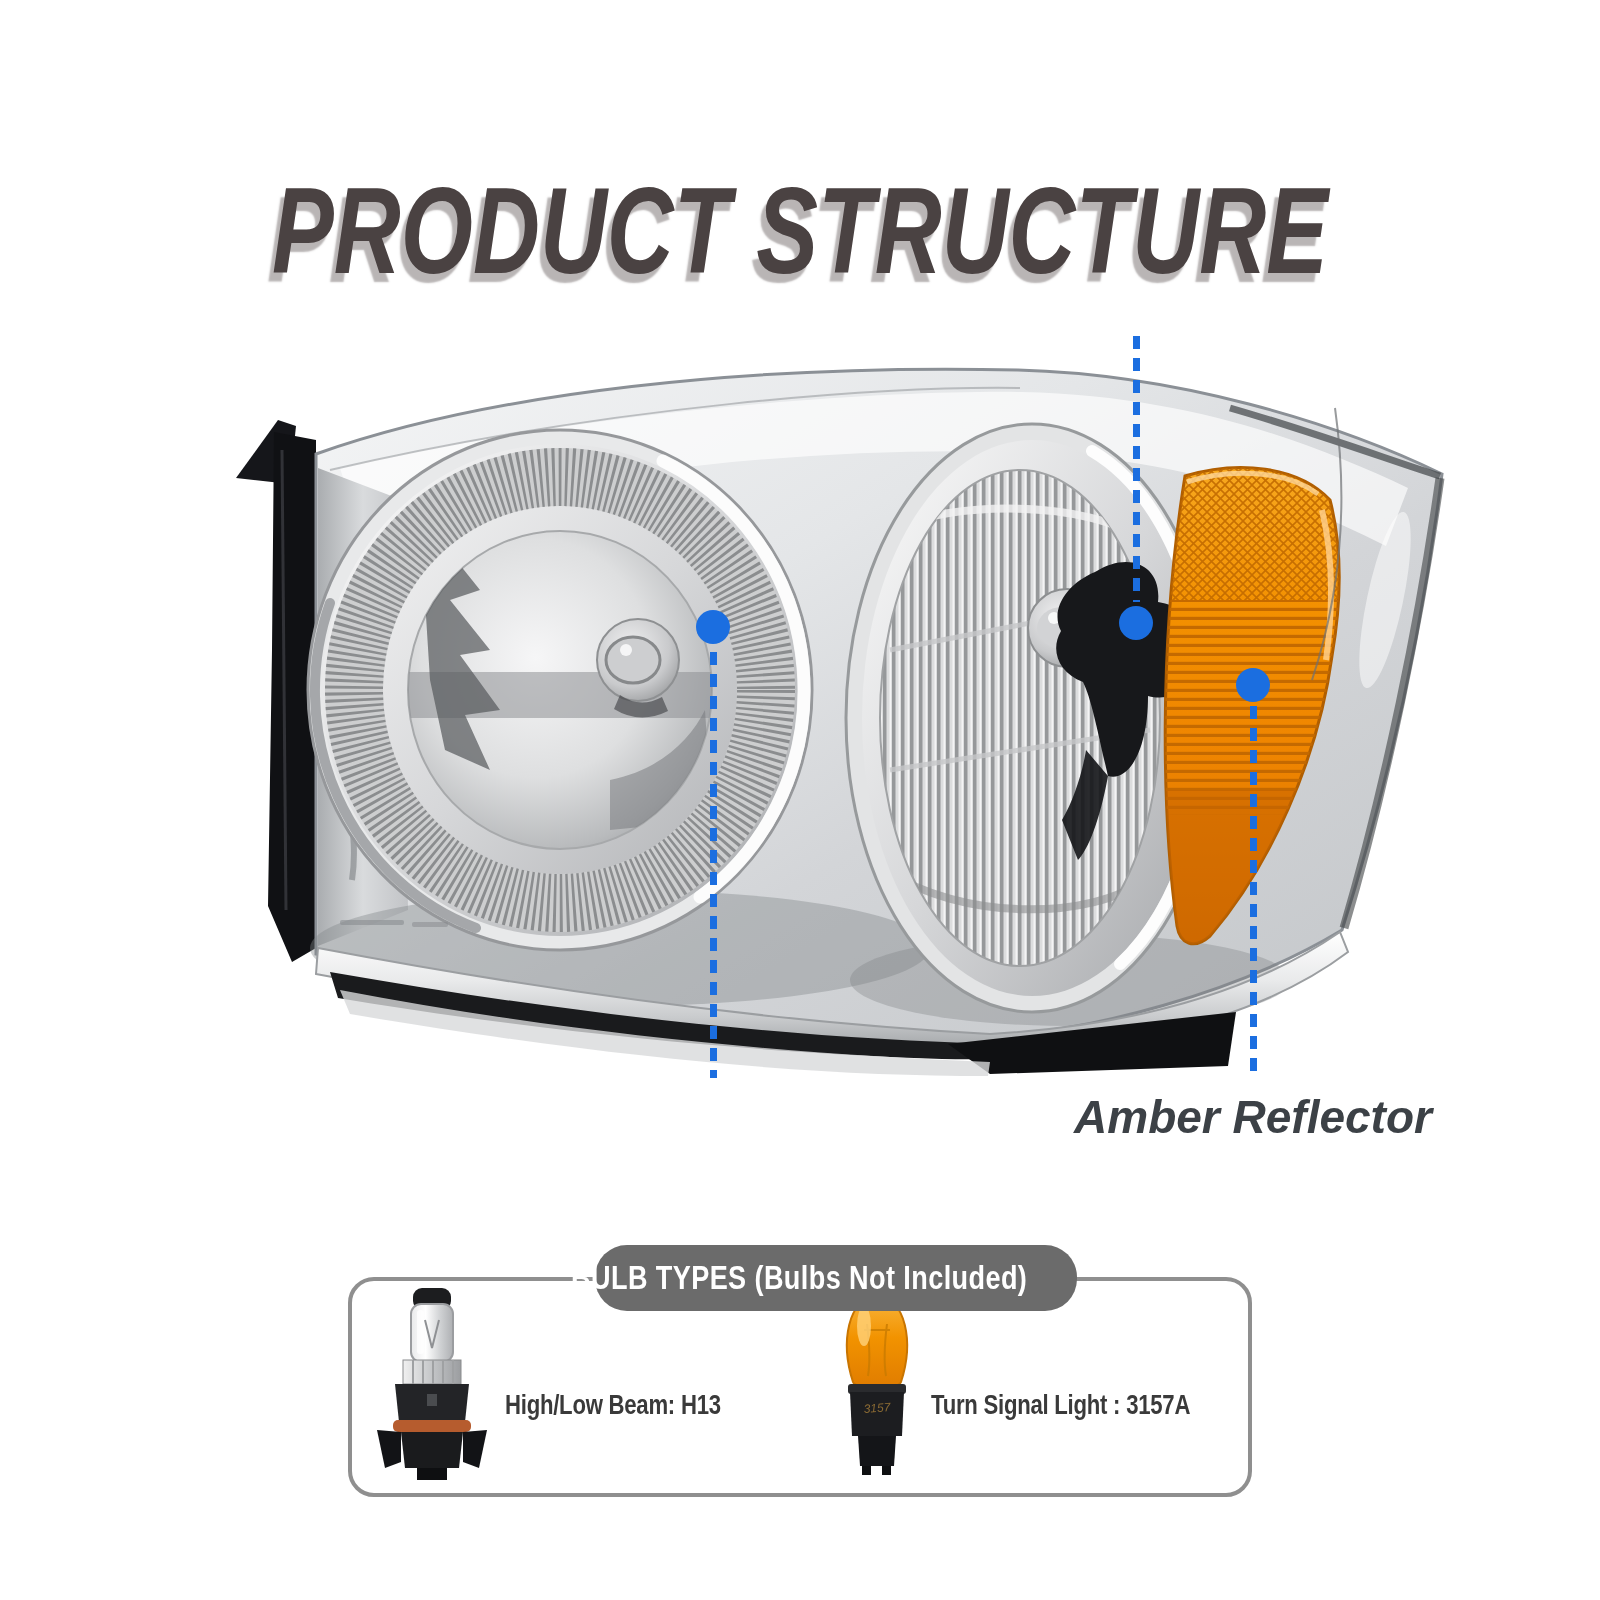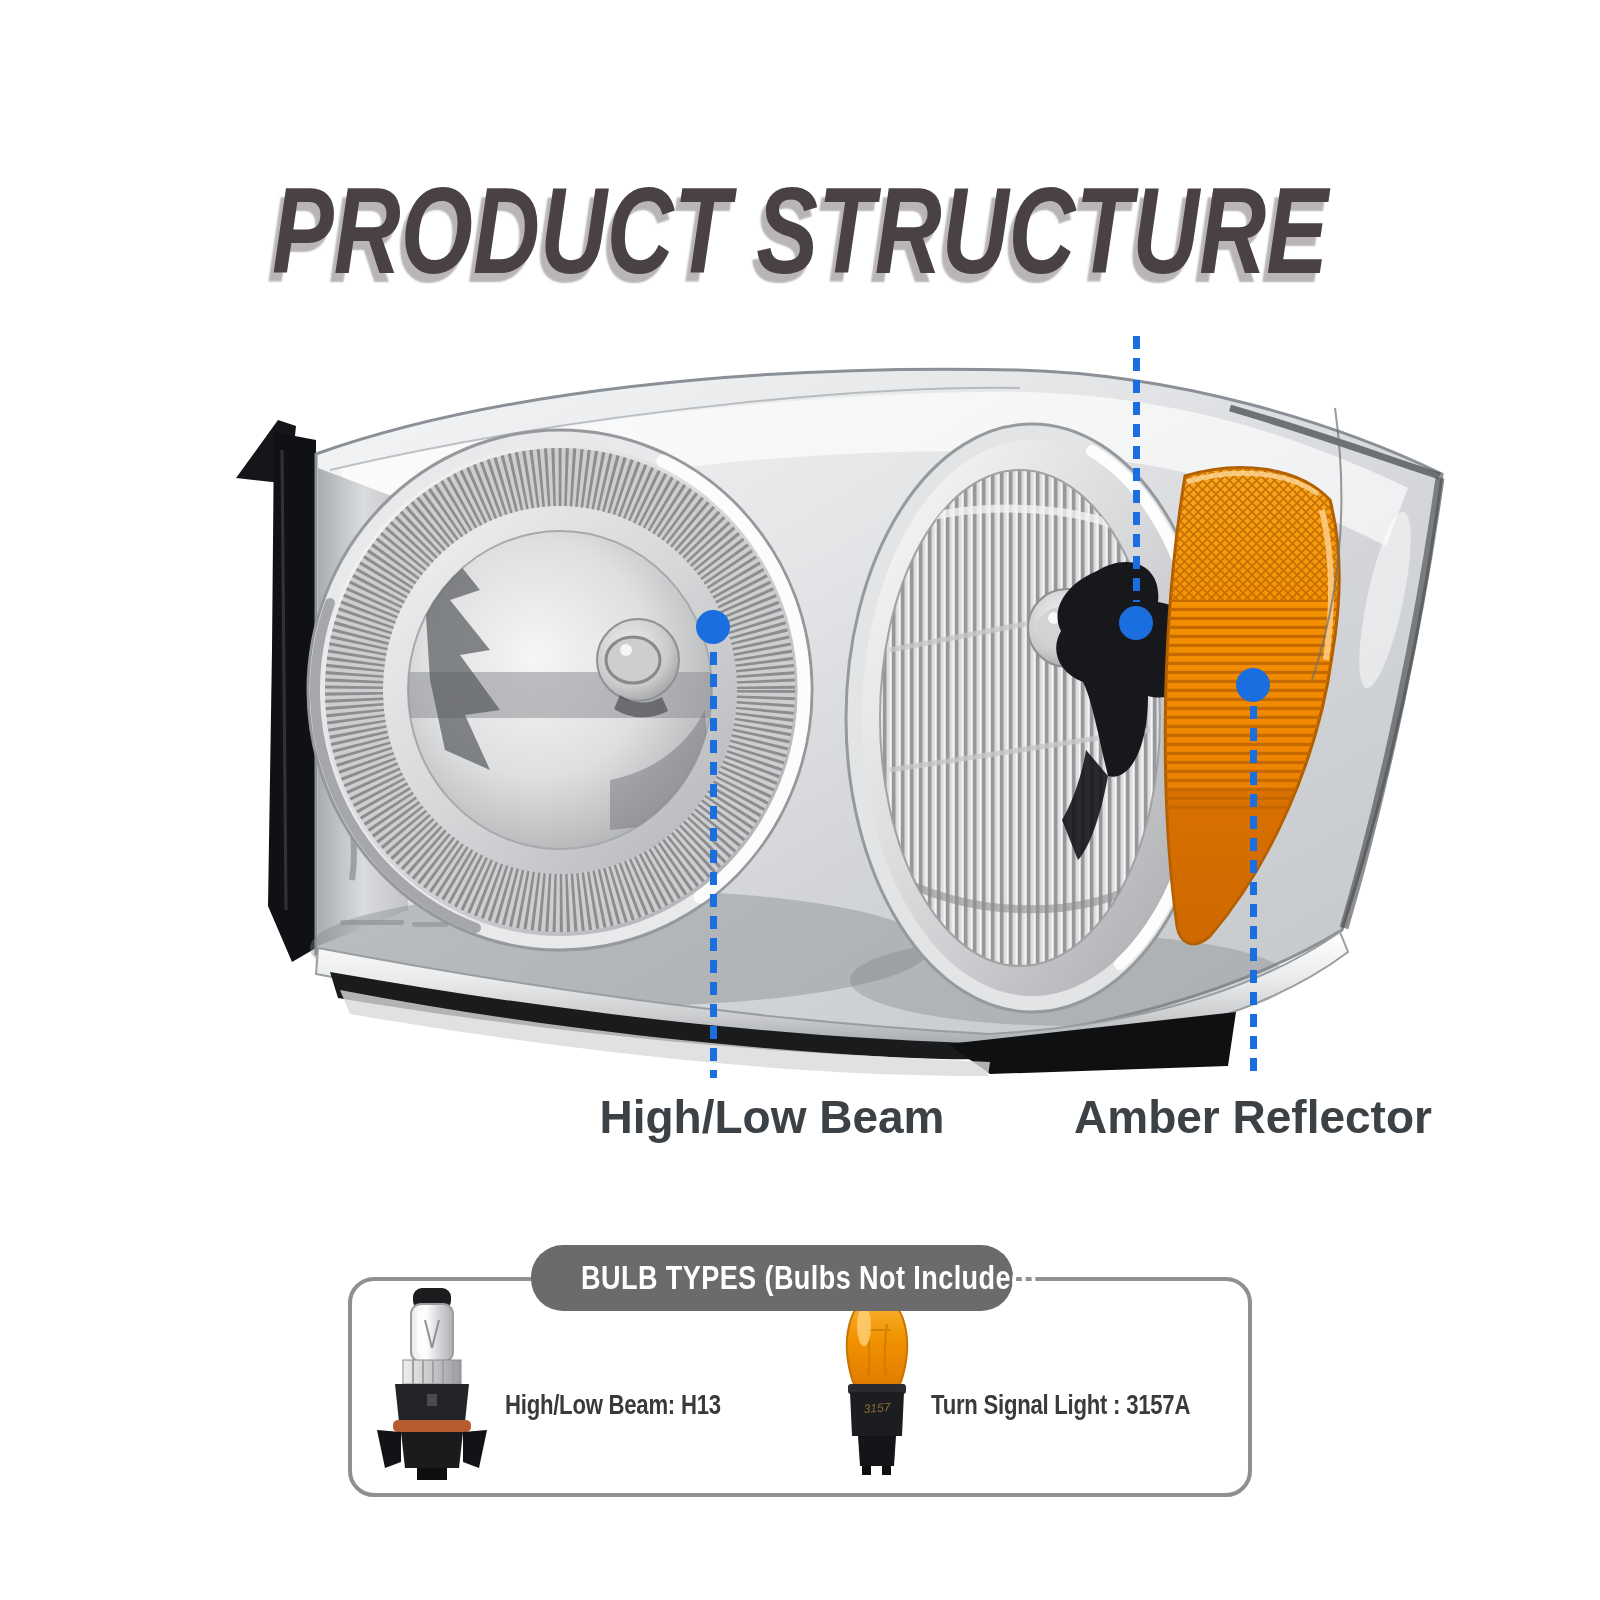--- a/index.html
+++ b/index.html
@@ -11,43 +11,43 @@
          font-size:122px;font-weight:700;font-style:italic;line-height:1.0;
          color:var(--title-color);white-space:nowrap;
          transform:scaleX(.76);transform-origin:50% 50%;
          text-shadow:-7px 9px 2px rgba(128,120,120,.55);}
 
   
   .callout-label{position:absolute;font-size:46px;font-weight:700;color:var(--label-color);
                  transform:translateX(-50%);white-space:nowrap;z-index:6;}
   #label-turn-signal{left:1148px;top:266px;}
   #label-high-low{left:772px;top:1090px;}
-  #label-amber{left:1253px;top:1090px;}
+  #label-amber{left:1253px;top:1090px;font-style:italic;}
 
   .callout-line{position:absolute;width:7px;z-index:5;
      background-image:repeating-linear-gradient(180deg,var(--accent-blue) 0 13px,transparent 13px 22px);}
   #line-turn-signal{left:1133px;top:336px;height:266px;}
   #line-high-low{left:710px;top:652px;height:426px;}
   #line-amber{left:1250px;top:706px;height:368px;}
 
   .callout-dot{position:absolute;width:34px;height:34px;border-radius:50%;
                background:var(--accent-blue);z-index:6;}
   #dot-turn-signal{left:1119px;top:606px;}
   #dot-high-low{left:696px;top:610px;}
   #dot-amber{left:1236px;top:668px;}
 
   
   .headlight{position:absolute;left:190px;top:350px;z-index:1;}
 
   
   .bulb-panel{position:absolute;left:348px;top:1277px;width:896px;height:212px;
               border:4px solid var(--panel-border);border-radius:26px;background:#fff;z-index:2;}
-  .badge{position:absolute;left:772px;top:1245px;transform:translateX(-50%);
+  .badge{position:absolute;left:836px;top:1245px;transform:translateX(-50%);
          width:482px;height:66px;background:var(--badge-bg);border-radius:32px;
-         display:flex;align-items:center;justify-content:flex-start;z-index:4;}
+         display:flex;align-items:center;justify-content:flex-end;z-index:4;}
   .badge span{color:var(--badge-text);font-size:33px;font-weight:700;white-space:nowrap;
               transform:scaleX(.82);letter-spacing:.5px;}
   .bulb-label{position:absolute;font-size:27px;font-weight:700;color:#3a3a3a;
               transform:scaleX(.82);transform-origin:left center;white-space:nowrap;
               letter-spacing:-.3px;z-index:4;}
   #bulb-label-left{left:505px;top:1390px;}
   #bulb-label-right{left:931px;top:1390px;}
   .bulb-art{position:absolute;z-index:3;}
   #bulb-art-h13{left:365px;top:1282px;}
   #bulb-art-3157a{left:812px;top:1284px;}
@@ -55,21 +55,20 @@
 </head>
 <body>
 
 <div class="stage">
 
   <h1 class="title">PRODUCT STRUCTURE</h1>
 
   <div class="callout-line" id="line-turn-signal"></div>
   <div class="callout-dot" id="dot-turn-signal"></div>
 
-  <div class="callout-label" id="label-high-low">High/Low Beam</div>
   <div class="callout-line" id="line-high-low"></div>
   <div class="callout-dot" id="dot-high-low"></div>
 
   <div class="callout-label" id="label-amber">Amber Reflector</div>
   <div class="callout-line" id="line-amber"></div>
   <div class="callout-dot" id="dot-amber"></div>
 
   <svg class="headlight" width="1260" height="740" viewBox="0 0 1260 740">
     <defs>
       <linearGradient id="lensG" x1="0" y1="0" x2="1" y2="1">

